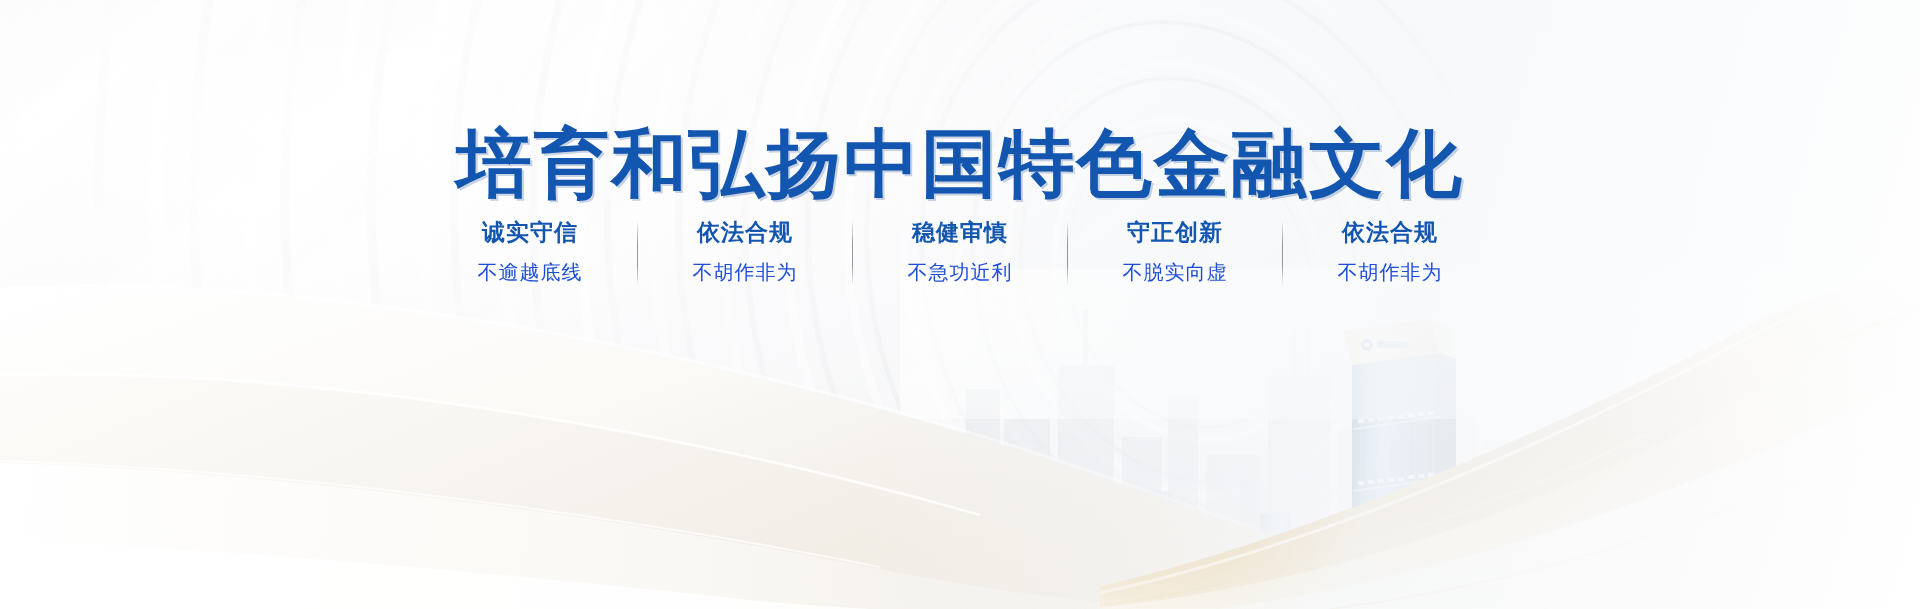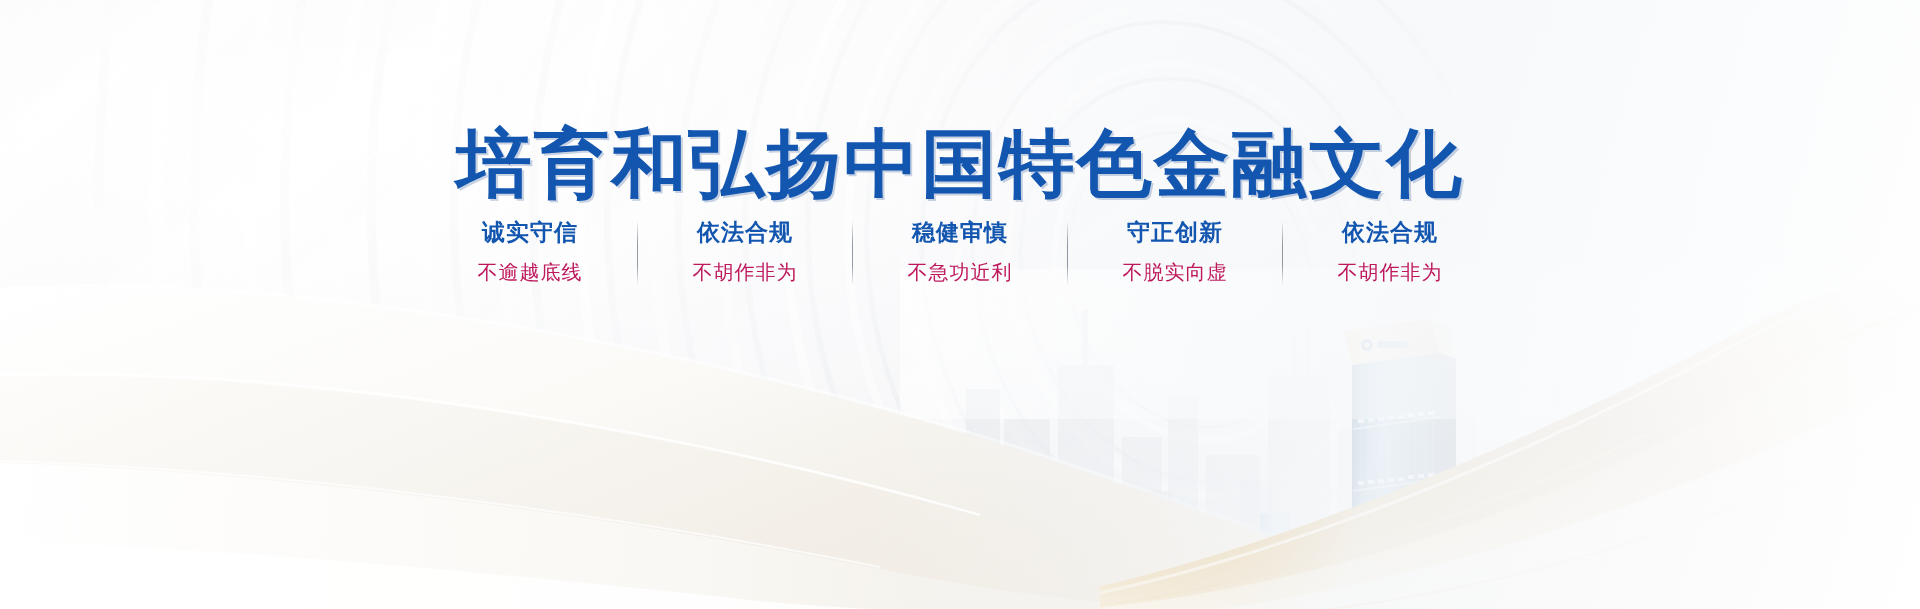--- a/index.html
+++ b/index.html
@@ -76,21 +76,21 @@
     font-weight:700;
     color:#1356b0;
     letter-spacing:1px;
     line-height:1.25;
     white-space:nowrap;
   }
   .pillar-sub{
     margin-top:12px;
     font-size:20px;
     font-weight:400;
-    color:#be185d;
+    color:#1d4ed8;
     letter-spacing:1px;
     line-height:1.3;
     white-space:nowrap;
   }
   .divider{
     width:1px;
     height:62px;
     margin:4px 22px 0 22px;
     background:linear-gradient(180deg, rgba(100,110,125,.05), rgba(85,95,110,.62) 35%, rgba(85,95,110,.62) 70%, rgba(100,110,125,.05));
   }

